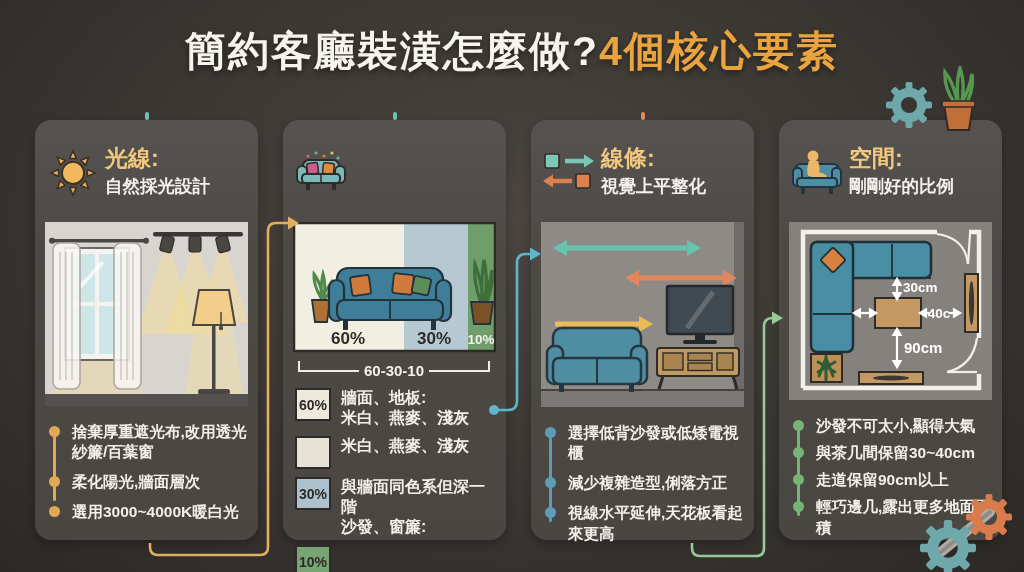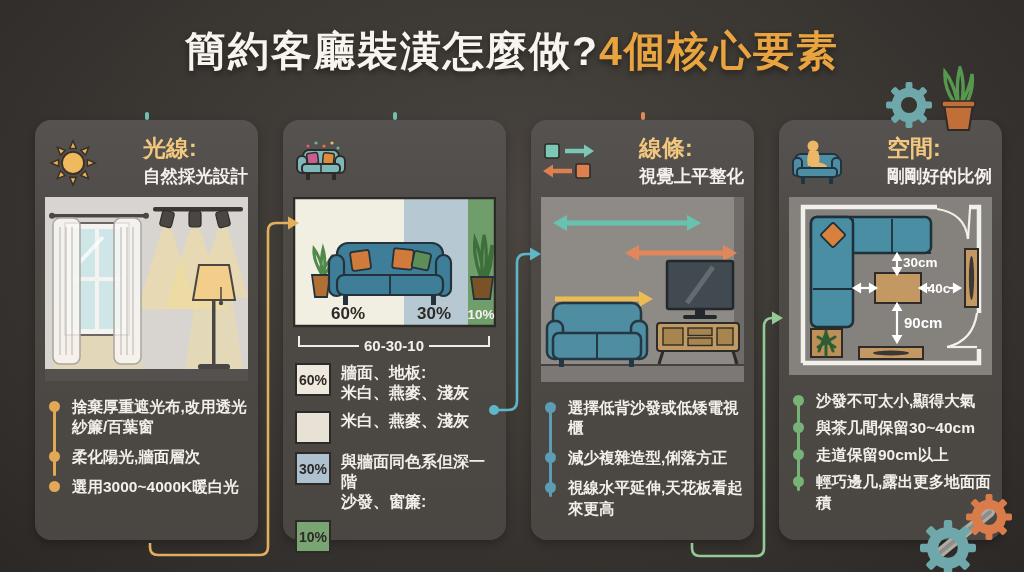--- a/index.html
+++ b/index.html
@@ -18,26 +18,26 @@
     position:absolute;top:120px;height:420px;width:223px;
     background:linear-gradient(#565250 0%, #4d4a46 30%, #4a4743 100%);
     border-radius:16px;box-shadow:0 4px 10px rgba(0,0,0,.25);z-index:1;
   }
   #card-light{left:35px;}
   #card-color{left:283px;}
   #card-lines{left:531px;}
   #card-space{left:779px;}
   .tick{position:absolute;top:-8px;left:50%;transform:translateX(-50%);
     width:4px;height:8px;border-radius:2px;}
-  .card-header{display:flex;align-items:center;gap:6px;padding:13px 10px 6px 12px;height:58px;justify-content:space-between;}
+  .card-header{display:flex;align-items:center;gap:6px;padding:23px 10px 6px 12px;height:58px;}
   .hicon{flex:none;width:52px;height:52px;display:flex;align-items:center;justify-content:center;}
   .hicon svg{display:block;}
   .card-title{font-size:23px;font-weight:800;color:#f2c87e;line-height:1.05;}
   .card-subtitle{font-size:17.5px;font-weight:700;color:#f4f1ec;margin-top:3px;white-space:nowrap;}
-  .illus{margin:0 10px 0 10px;}
+  .illus{margin:15px 10px 0 10px;}
   .illus svg{display:block;width:203px;height:auto;}
   .bullets{list-style:none;margin:16px 8px 0 14px;padding:0;position:relative;}
   .bullets::before{content:"";position:absolute;left:4px;top:9px;bottom:22px;width:2.5px;
     background:var(--bc);border-radius:2px;}
   .bullets li{position:relative;padding-left:23px;margin-bottom:10px;
     font-size:15.5px;font-weight:700;color:#f2efe9;line-height:1.3;}
   .bullets li::before{content:"";position:absolute;left:0;top:4px;width:11px;height:11px;
     border-radius:50%;background:var(--bc);}
   .b-gold{--bc:#e2a855;}
   .b-blue{--bc:#5d9cb5;}

